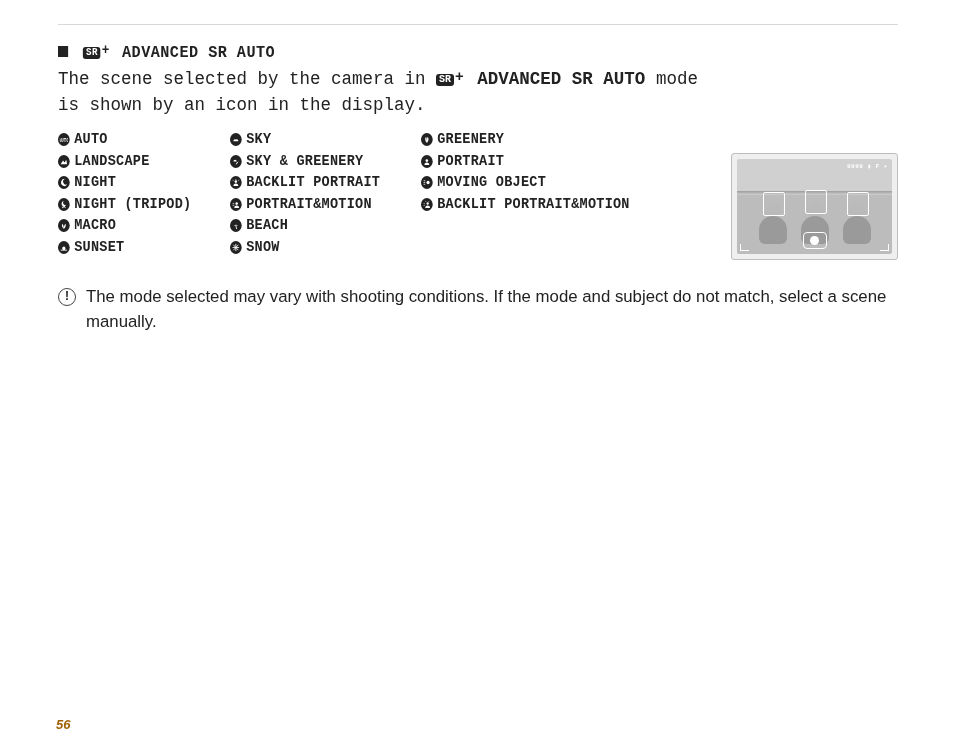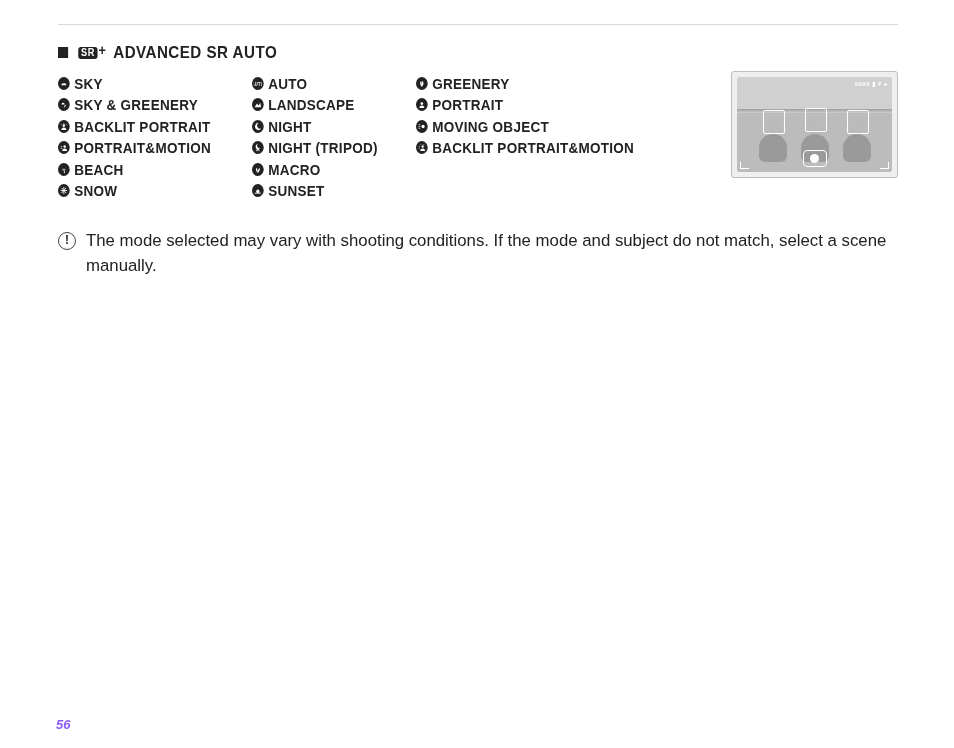--- a/index.html
+++ b/index.html
@@ -24,22 +24,23 @@
     font-size: 14px;
     letter-spacing: .2px;
     margin-bottom: 18px;
   }
   .hr {
     border-top: 1px solid #d8d8d8;
     margin-bottom: 18px;
   }
   .section-row {
     display: flex;
-    align-items: center;
+    align-items: flex-end;
     gap: 16px;
+    font-family: Liberation Mono, monospace;
   }
   .section-body { flex: 1 1 auto; }
   .sec-title {
     font-weight: 700;
     font-size: 16.5px;
     letter-spacing: .5px;
     font-stretch: condensed;
     transform: scaleX(.92);
     transform-origin: left center;
     display: inline-block;
@@ -214,39 +215,98 @@
     line-height: 15px;
     margin-top: 4px;
   }
   .pagenum {
     position: absolute;
     left: 56px;
     bottom: 16px;
     font-size: 13px;
     font-style: italic;
     font-weight: 700;
-    color: #8b5cf6;
+    color: #a16207;
   }
 </style>
 </head>
 <body>
 
 <div class="page">
   <div class="hr"></div>
 
   <div class="section-row">
     <div class="section-body">
       <div class="sec-title">
         <span class="sq"></span>
         <span class="sr-badge">SR</span><sup>+</sup>
         <span>ADVANCED SR AUTO</span>
       </div>
 
+      <div class="intro">
+        <span>The scene selected by the camera in </span>
+        <span class="sr-badge">SR</span><sup>+</sup>
+        <b>ADVANCED SR AUTO</b>
+        <span> mode is shown by an icon in the display.</span>
+      </div>
 
       <div class="scene-cols">
+
+        <div class="scene-col">
+          <div class="scene-item">
+              <span class="dot">
+                <svg viewBox="0 0 10 10">
+                  <text x="5" y="8" text-anchor="middle" font-size="5" fill="#fff" font-weight="700">AUTO</text>
+                </svg>
+              </span>
+              <span>AUTO</span>
+            </div>
+          <div class="scene-item">
+              <span class="dot">
+                <svg viewBox="0 0 10 10">
+                  <path fill="#fff" d="M1 8 L4 4 L6 6 L8 3 L9 8 Z"></path>
+                </svg>
+              </span>
+              <span>LANDSCAPE</span>
+            </div>
+          <div class="scene-item">
+              <span class="dot">
+                <svg viewBox="0 0 10 10">
+                  <path fill="#fff" d="M6 1 A4 4 0 1 0 9 7 A3 3 0 0 1 6 1"></path>
+                </svg>
+              </span>
+              <span>NIGHT</span>
+            </div>
+          <div class="scene-item">
+              <span class="dot">
+                <svg viewBox="0 0 10 10">
+                  <path fill="#fff" d="M5 1 A3 3 0 1 0 8 5 A2.4 2.4 0 0 1 5 1"></path>
+                  <path stroke="#fff" stroke-width="1" d="M5 6 V9 M3 9 L5 6 L7 9"></path>
+                </svg>
+              </span>
+              <span>NIGHT (TRIPOD)</span>
+            </div>
+          <div class="scene-item">
+              <span class="dot">
+                <svg viewBox="0 0 10 10">
+                  <path fill="#fff" d="M5 9 C3 7 2 5 3 3 C4 4 5 5 5 9 M5 9 C7 7 8 5 7 3 C6 4 5 5 5 9"></path>
+                </svg>
+              </span>
+              <span>MACRO</span>
+            </div>
+          <div class="scene-item">
+              <span class="dot">
+                <svg viewBox="0 0 10 10">
+                  <circle cx="5" cy="6" r="2" fill="#fff"></circle>
+                  <path stroke="#fff" stroke-width="1" d="M1 8 H9"></path>
+                </svg>
+              </span>
+              <span>SUNSET</span>
+            </div>
+        </div>
 
         <div class="scene-col">
           <div class="scene-item">
               <span class="dot">
                 <svg viewBox="0 0 10 10">
                   <path fill="#fff" d="M2 7 A2 2 0 0 1 5 5 A2 2 0 0 1 8 7 Z"></path>
                 </svg>
               </span>
               <span>SKY</span>
             </div>
@@ -288,73 +348,20 @@
               </span>
               <span>BEACH</span>
             </div>
           <div class="scene-item">
               <span class="dot">
                 <svg viewBox="0 0 10 10">
                   <path stroke="#fff" stroke-width="1" d="M5 1 V9 M1 5 H9 M2 2 L8 8 M8 2 L2 8"></path>
                 </svg>
               </span>
               <span>SNOW</span>
-            </div>
-        </div>
-
-        <div class="scene-col">
-          <div class="scene-item">
-              <span class="dot">
-                <svg viewBox="0 0 10 10">
-                  <text x="5" y="8" text-anchor="middle" font-size="5" fill="#fff" font-weight="700">AUTO</text>
-                </svg>
-              </span>
-              <span>AUTO</span>
-            </div>
-          <div class="scene-item">
-              <span class="dot">
-                <svg viewBox="0 0 10 10">
-                  <path fill="#fff" d="M1 8 L4 4 L6 6 L8 3 L9 8 Z"></path>
-                </svg>
-              </span>
-              <span>LANDSCAPE</span>
-            </div>
-          <div class="scene-item">
-              <span class="dot">
-                <svg viewBox="0 0 10 10">
-                  <path fill="#fff" d="M6 1 A4 4 0 1 0 9 7 A3 3 0 0 1 6 1"></path>
-                </svg>
-              </span>
-              <span>NIGHT</span>
-            </div>
-          <div class="scene-item">
-              <span class="dot">
-                <svg viewBox="0 0 10 10">
-                  <path fill="#fff" d="M5 1 A3 3 0 1 0 8 5 A2.4 2.4 0 0 1 5 1"></path>
-                  <path stroke="#fff" stroke-width="1" d="M5 6 V9 M3 9 L5 6 L7 9"></path>
-                </svg>
-              </span>
-              <span>NIGHT (TRIPOD)</span>
-            </div>
-          <div class="scene-item">
-              <span class="dot">
-                <svg viewBox="0 0 10 10">
-                  <path fill="#fff" d="M5 9 C3 7 2 5 3 3 C4 4 5 5 5 9 M5 9 C7 7 8 5 7 3 C6 4 5 5 5 9"></path>
-                </svg>
-              </span>
-              <span>MACRO</span>
-            </div>
-          <div class="scene-item">
-              <span class="dot">
-                <svg viewBox="0 0 10 10">
-                  <circle cx="5" cy="6" r="2" fill="#fff"></circle>
-                  <path stroke="#fff" stroke-width="1" d="M1 8 H9"></path>
-                </svg>
-              </span>
-              <span>SUNSET</span>
             </div>
         </div>
 
         <div class="scene-col">
           <div class="scene-item">
               <span class="dot">
                 <svg viewBox="0 0 10 10">
                   <path fill="#fff" d="M5 9 C3 7 2 4 4 2 C5 4 5 6 5 9 M5 9 C7 7 8 4 6 2 C5 4 5 6 5 9"></path>
                 </svg>
               </span>

